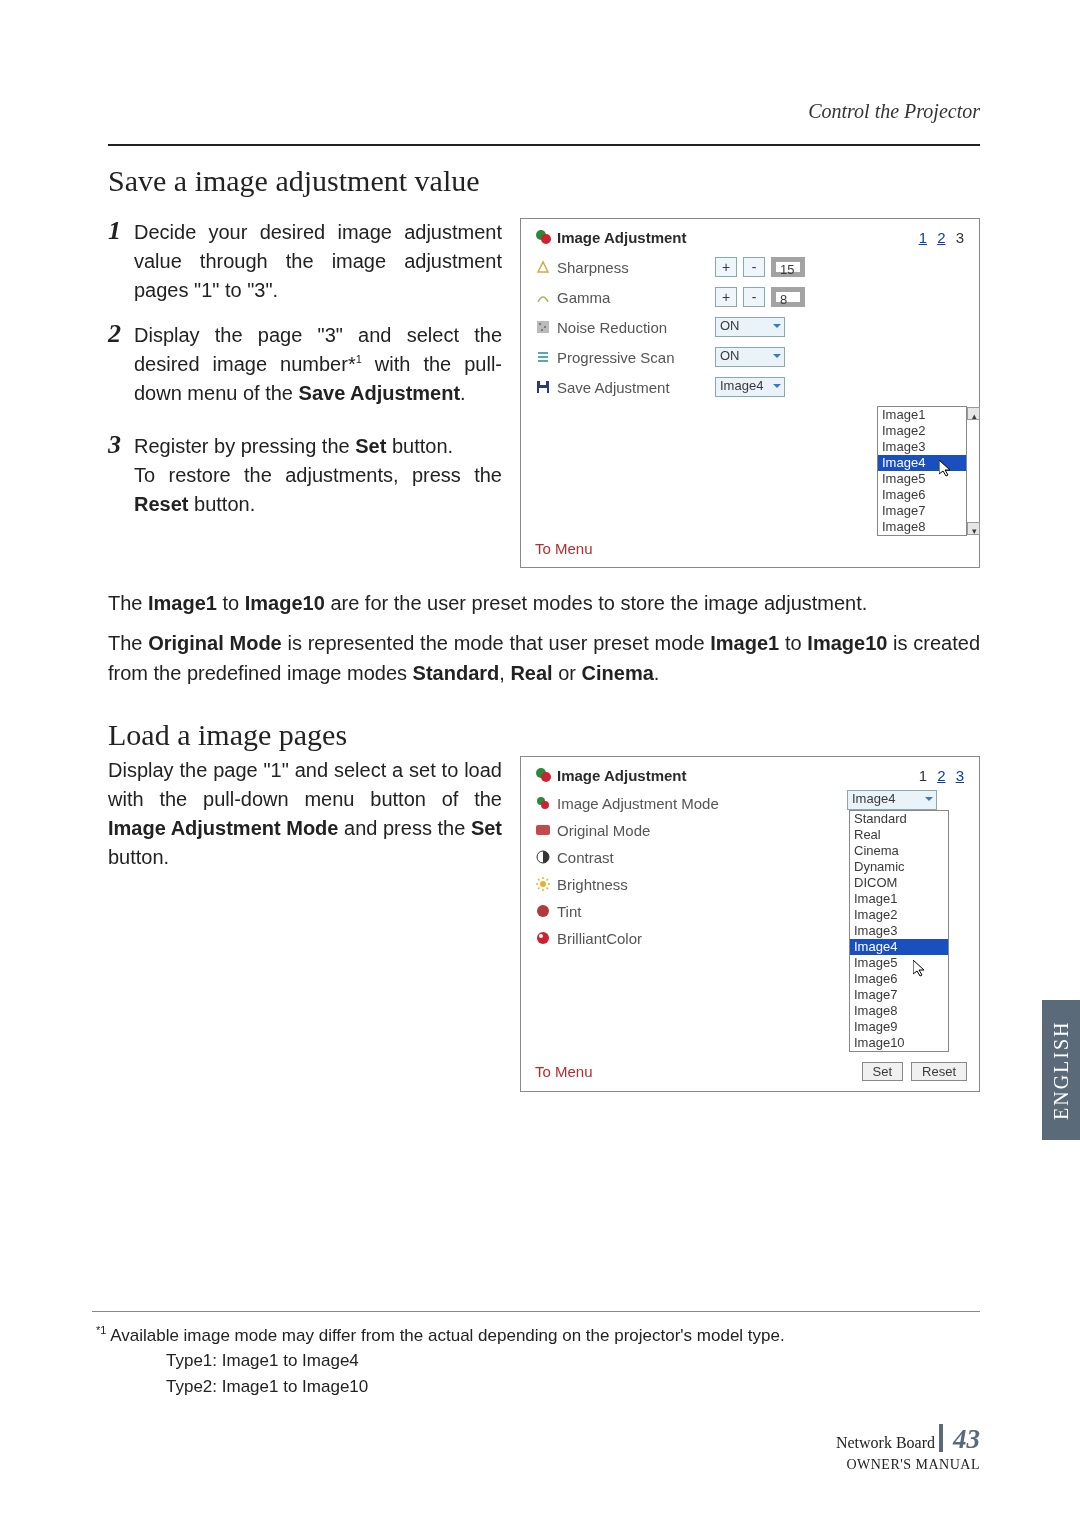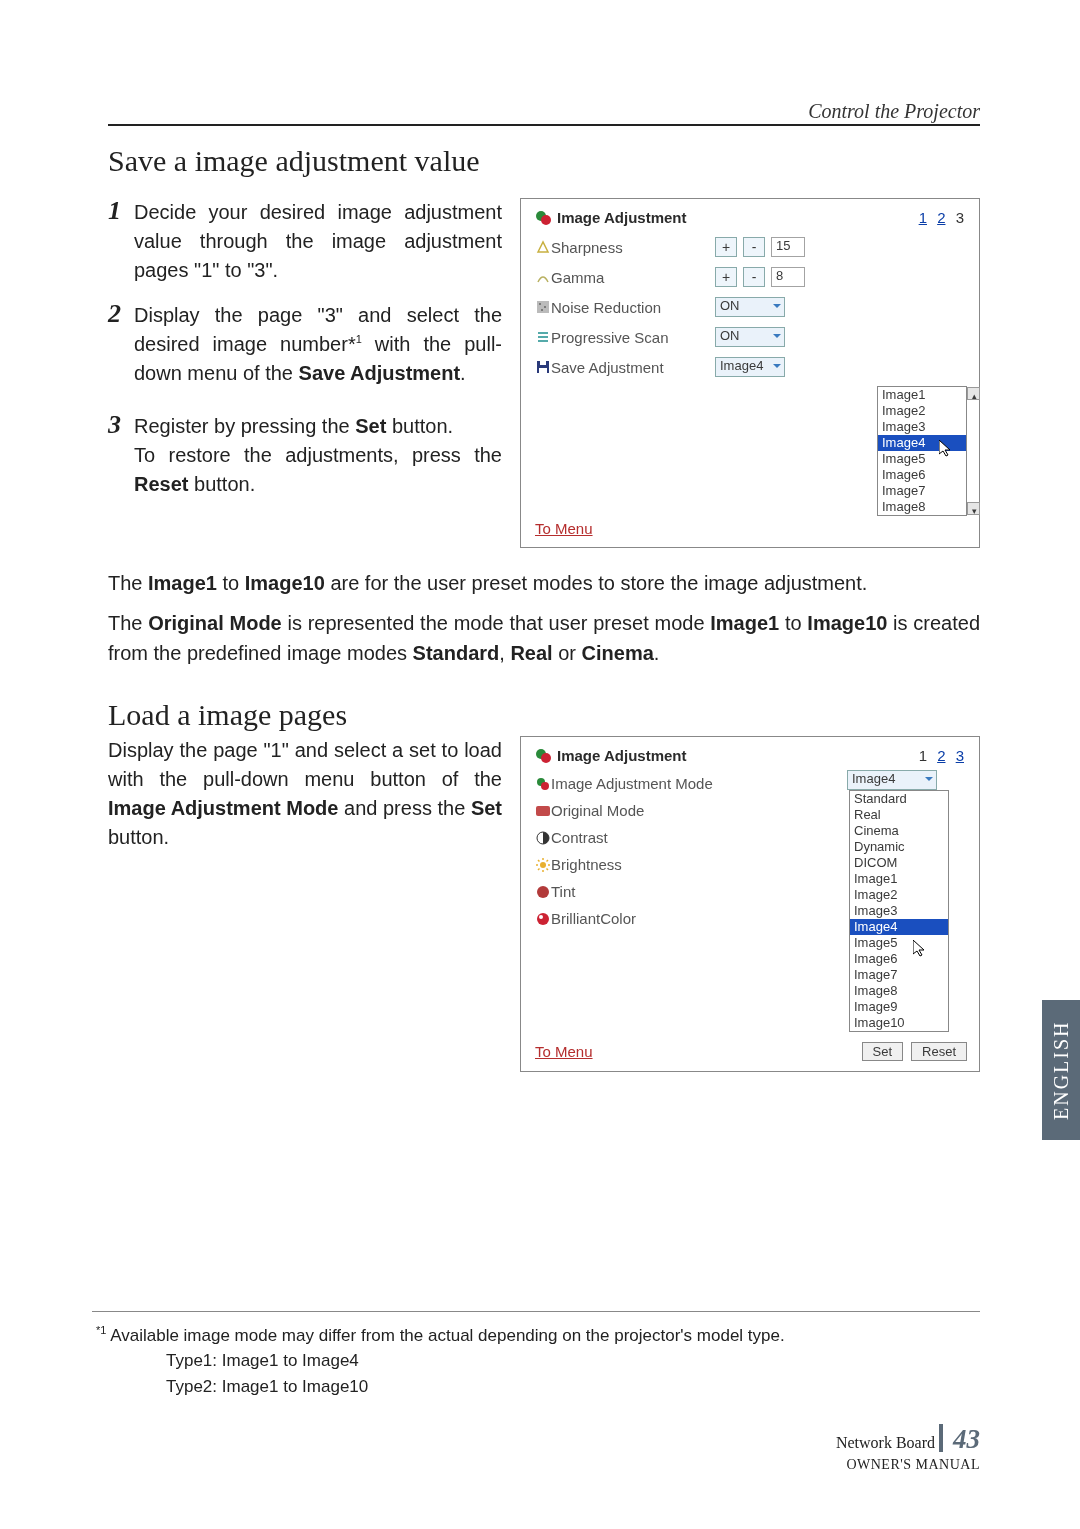--- a/index.html
+++ b/index.html
@@ -1,45 +1,45 @@
 <!DOCTYPE html>
 <html><head>
 <meta charset="utf-8">
 <style>
 *{box-sizing:border-box;margin:0;padding:0}
 body{width:1080px;height:1529px;background:#fff;font-family:Georgia,"Times New Roman",serif;color:#222;position:relative}
 .page{padding:100px 100px 60px 108px;position:relative;height:100%}
-.header-title{text-align:right;font-style:italic;font-size:20px;color:#333;padding-bottom:1px;border-bottom:2px solid #222;margin-bottom:18px}
+.header-title{text-align:right;font-style:italic;font-size:20px;color:#333;padding-bottom:21px;border-bottom:2px solid #222;margin-bottom:18px}
 .section-title{font-size:30px;font-weight:400;margin:6px 0 20px}
 .content-row{display:flex;gap:18px;align-items:flex-start;margin-bottom:20px}
 .text-col{flex:1 1 0;font-family:Arial,Helvetica,sans-serif;font-size:20px;line-height:1.45;text-align:justify}
 .step{display:flex;margin-bottom:16px}
 .step-num{font-family:Georgia,serif;font-weight:700;font-style:italic;font-size:26px;width:26px;flex:0 0 26px;line-height:1}
 .step-body{flex:1}
 .sup{font-size:11px;vertical-align:super}
 .panel{flex:0 0 460px;border:1px solid #888;background:#fff;font-family:Tahoma,Arial,sans-serif;font-size:15px;color:#3a3a3a}
 .panel-inner{padding:10px 12px 10px 14px}
 .panel-title-row{display:flex;align-items:center;margin-bottom:6px}
-.panel-title{font-weight:700;color:#2b2b2b;display:flex;align-items:flex-end;gap:6px}
+.panel-title{font-weight:700;color:#2b2b2b;display:flex;align-items:flex-start;gap:6px}
 .pages{margin-left:auto;font-family:Tahoma,Arial;color:#0a3ea8}
 .pages span{margin:0 3px}
 .pg-link{text-decoration:underline;cursor:pointer}
 .pg-current{color:#333;text-decoration:none}
 .row{display:flex;align-items:center;padding:5px 0}
-.row-label{display:flex;align-items:center;gap:0;width:180px;color:#555}
+.row-label{display:flex;align-items:flex-start;gap:6px;width:180px;color:#555}
 .ctrl{display:flex;align-items:center;gap:6px}
 .minibtn{border:1px solid #8aa;background:#eef5fb;width:22px;height:20px;text-align:center;font-size:14px;line-height:18px;cursor:pointer}
-.numbox{border:1px solid #a3a3a3;width:34px;height:20px;padding:0 4px;font-size:13px;background:#fff}
+.numbox{border:5px solid #a3a3a3;width:34px;height:20px;padding:0 4px;font-size:13px;background:#fff}
 .sel{border:1px solid #8aa;background:#eaf2fa;height:20px;font-size:13px;padding:0 14px 0 4px;position:relative;min-width:70px}
 .sel:after{content:'';position:absolute;right:3px;top:6px;border:4px solid transparent;border-top-color:#3a7abf}
 .drop{border:1px solid #888;margin-top:4px;width:90px;font-size:13px;background:#fff;position:relative}
 .drop div{padding:0 4px;line-height:16px}
 .drop .hl{background:#1a4fbf;color:#fff}
 .scrollbtn{position:absolute;right:-14px;width:13px;height:13px;border:1px solid #999;background:#e6e6e6;font-size:9px;text-align:center;line-height:11px}
-.to-menu{color:#b52d2d;text-decoration:underline;font-size:15px;margin-top:4px;display:inline-block;cursor:pointer}
+.to-menu{color:#b52d2d;font-size:15px;margin-top:4px;display:inline-block;cursor:pointer}
 .icon{width:16px;height:16px;display:inline-flex;align-items:center;justify-content:center}
 .body-para{font-family:Arial,Helvetica,sans-serif;font-size:20px;line-height:1.5;text-align:justify;margin-bottom:10px}
 .drop2{border:1px solid #888;width:100px;font-size:13px;background:#fff;margin-left:2px;position:relative}
 .drop2 div{padding:0 4px;line-height:16px}
 .drop2 .hl{background:#1a4fbf;color:#fff}
 .setreset{display:flex;gap:8px;margin-top:4px;margin-left:auto}
 .sr-btn{border:1px solid #888;background:#f0f0f0;padding:1px 10px;font-size:13px;cursor:pointer}
 .side-tab{position:absolute;right:0;top:1000px;width:38px;height:140px;background:#5b6a78;color:#fff;font-size:20px;display:flex;align-items:center;justify-content:center;writing-mode:vertical-rl;transform:rotate(180deg);letter-spacing:2px}
 .footnote-hr{border:0;border-top:1px solid #888;margin:0 0 10px}
 .footnote{font-family:Arial,Helvetica,sans-serif;font-size:17px;line-height:1.5;margin-left:4px}

